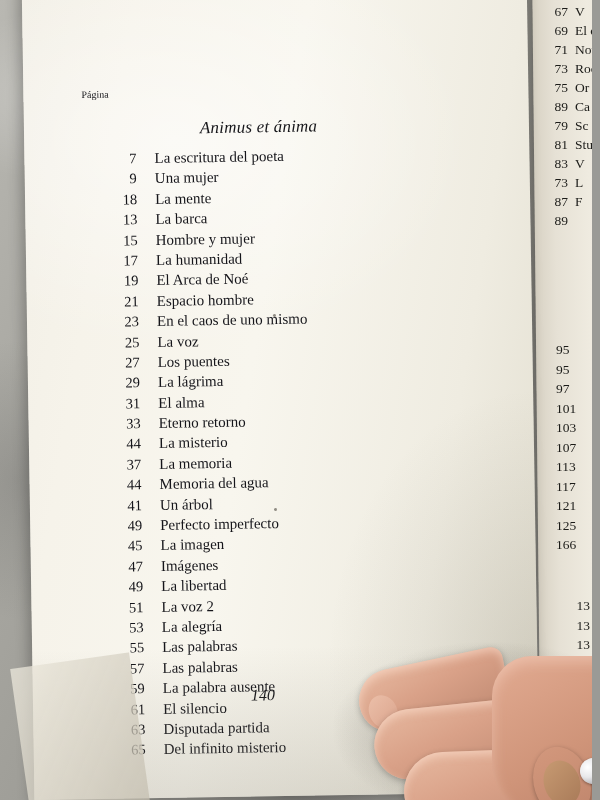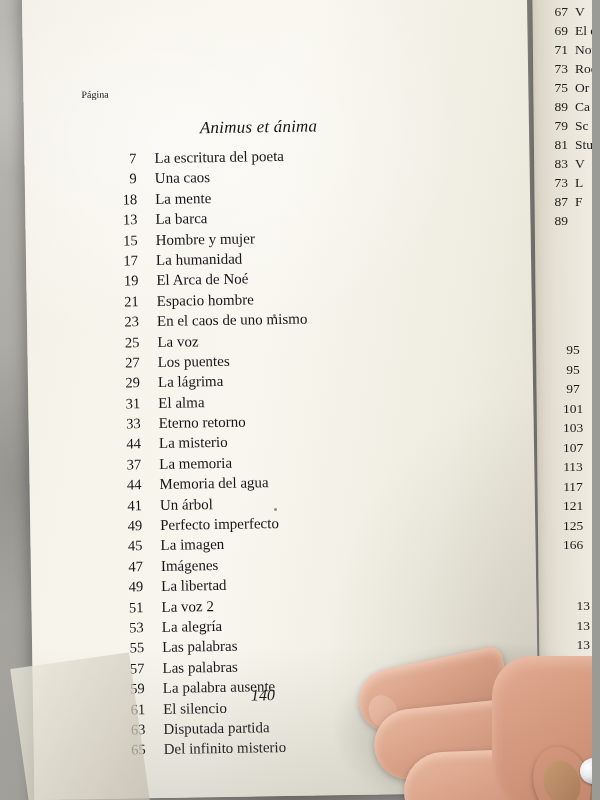--- a/index.html
+++ b/index.html
@@ -77,21 +77,21 @@
     text-align: right;
   }
   #right-mid-list {
     left: 556px;
     top: 340px;
     text-align: right;
   }
   #right-mid-list .num {
     display: block;
     width: 34px;
-    text-align: center;
+    text-align: left;
     line-height: 19.5px;
   }
   #right-bot-list {
     left: 560px;
     top: 596px;
     text-align: right;
   }
   #right-bot-list .num {
     display: block;
     width: 30px;
@@ -388,21 +388,21 @@
     <div id="page-label">Página</div>
     <div id="section-title">Animus et ánima</div>
 
     <div id="toc">
       <div class="toc-row">
         <span class="toc-num">7</span>
         <span class="toc-title">La escritura del poeta</span>
       </div>
       <div class="toc-row">
         <span class="toc-num">9</span>
-        <span class="toc-title">Una caos</span>
+        <span class="toc-title">Una mujer</span>
       </div>
       <div class="toc-row">
         <span class="toc-num">18</span>
         <span class="toc-title">La mente</span>
       </div>
       <div class="toc-row">
         <span class="toc-num">13</span>
         <span class="toc-title">La barca</span>
       </div>
       <div class="toc-row">

